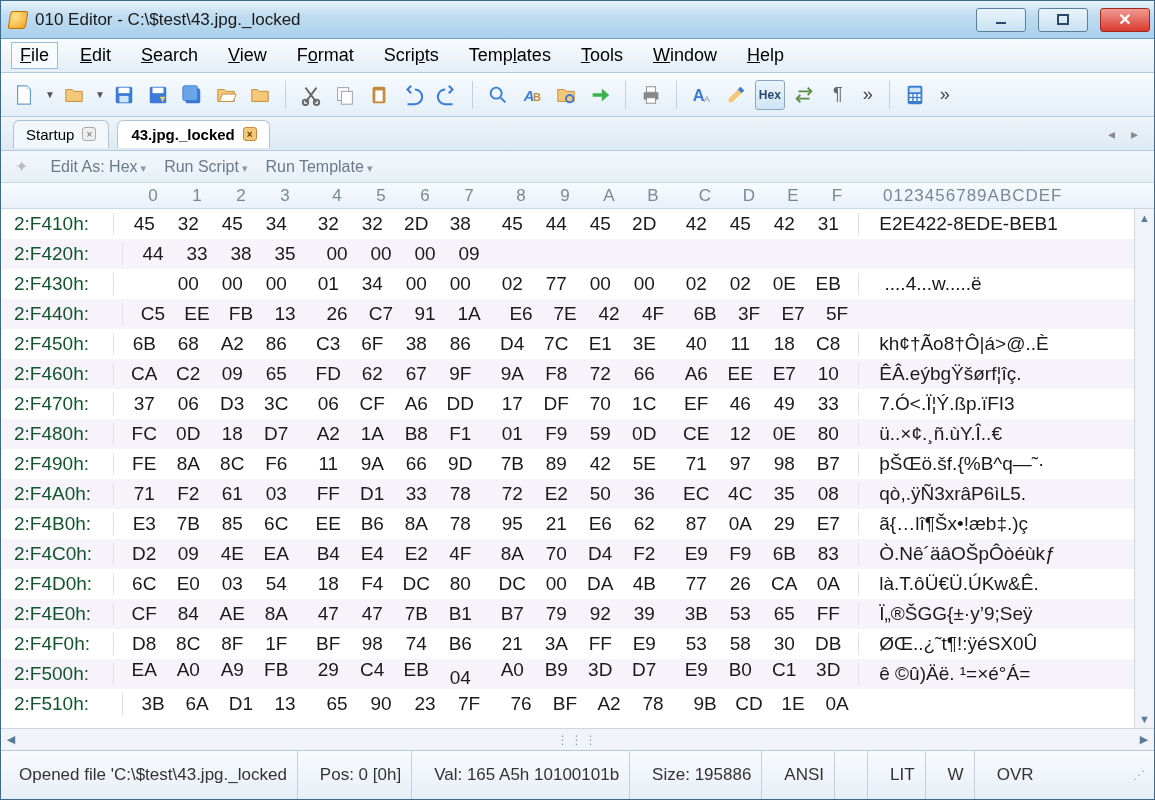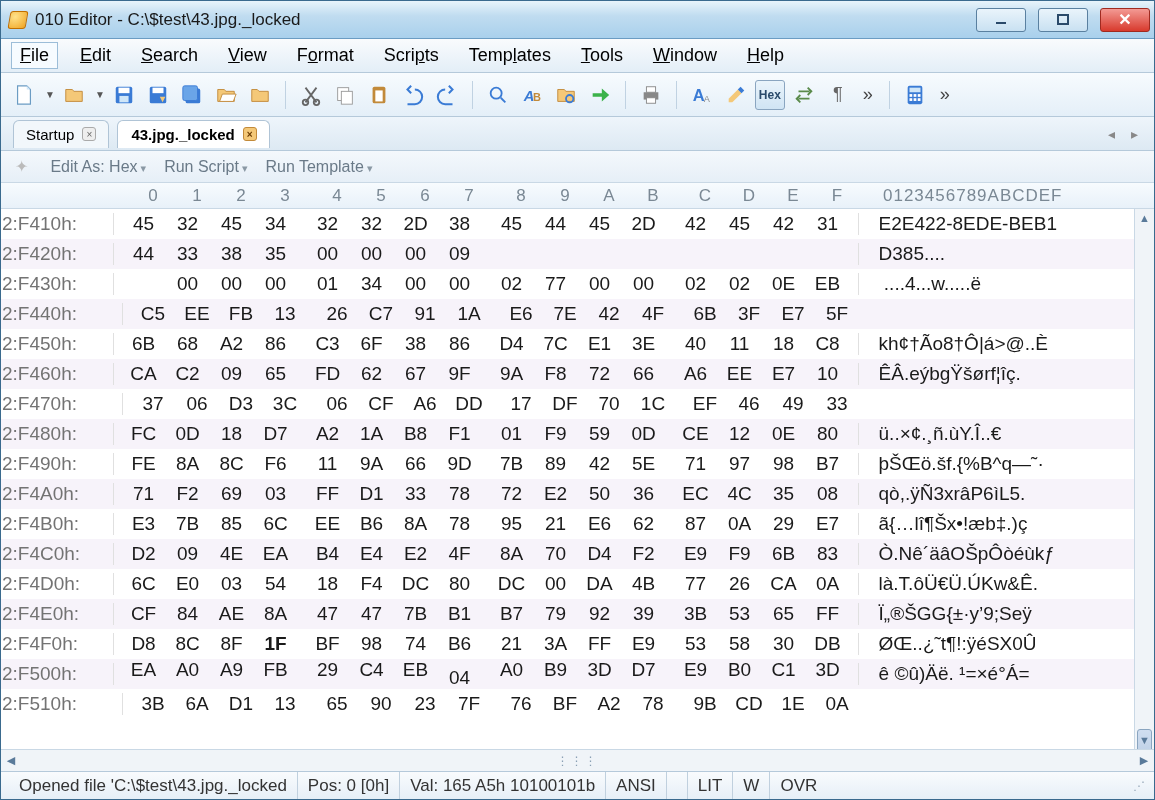--- a/index.html
+++ b/index.html
@@ -84,41 +84,41 @@
     font-family: "Consolas","Courier New",monospace; font-size:17px; color:#7a8894;
     padding-left: 130px;
   }
   .colhdr .hx { display:flex; }
   .colhdr .hx span { width: 44px; text-align:center; }
   .colhdr .asc { margin-left: 24px; letter-spacing: 1px; }
 
   .hexbody { flex:1; overflow:hidden; position:relative; font-family:"Consolas","Courier New",monospace; font-size:19px; color:#1a1a1a; }
   .row { display:flex; height: 30px; align-items:center; }
   .row.odd { background:#f7f3fa; }
-  .row .addr { width: 122px; color:#737373; padding-left:1px; border-right:1px solid #e0e0e0; }
+  .row .addr { width: 122px; color:#14532d; padding-left:13px; border-right:1px solid #e0e0e0; }
   .row .bytes { display:flex; padding-left:8px; }
   .row .bytes span { width:44px; text-align:center; }
   .row .bytes span.blank { color:transparent; }
   .row .asc { width:320px; padding-left:20px; white-space:pre; overflow:hidden; border-left:1px solid #e0e0e0; margin-left:8px; }
 
   .vscroll { position:absolute; right:0; top:0; bottom:0; width:20px; background:#f0f4f8; border-left:1px solid #c9d8e5; }
   .vscroll .thumb { position:absolute; left:2px; right:2px; top:520px; height:40px; background:linear-gradient(to bottom,#d0def0,#b4c8e0); border:1px solid #8aa5c0; border-radius:3px; }
   .vscroll .ar { position:absolute; left:0; right:0; height:18px; display:flex; align-items:center; justify-content:center; color:#5a7a9a; font-size:11px; }
   .vscroll .ar.up { top:0; } .vscroll .ar.dn { bottom:0; }
 
   .hscroll { height:22px; background:#f0f4f8; border-top:1px solid #c9d8e5; position:relative; }
   .hscroll .ar { position:absolute; top:0; bottom:0; width:20px; display:flex; align-items:center; justify-content:center; color:#5a7a9a; font-size:11px; }
   .hscroll .ar.l { left:0; } .hscroll .ar.r { right:0; }
   .hscroll .grip { position:absolute; left:50%; top:4px; transform:translateX(-50%); color:#8aa0b4; font-size:12px; letter-spacing:2px; }
 
   
   .status {
-    height: 28px; background: linear-gradient(to bottom,#f9fbfd,#e6eff7);
+    height: 49px; background: linear-gradient(to bottom,#f9fbfd,#e6eff7);
     border-top:1px solid #b5c9da; display:flex; align-items:center;
-    font-size:17px; color:#333; padding: 0 8px; gap: 0;
+    font-size:17px; color:#333; padding: 0 8px; gap: 12px;
   }
   .status .cell { padding: 0 10px; border-right:1px solid #c0d0de; height:100%; display:flex; align-items:center; }
   .status .cell.last { border-right:none; }
   .status .grip { margin-left:auto; color:#9ab; font-size:12px; letter-spacing:1px; }
 </style>
 </head>
 <body>
 
 <div class="window">
 
@@ -379,21 +379,20 @@
               <span style="margin-right: 8px;">09</span>
               <span class="blank">  </span>
               <span class="blank">  </span>
               <span class="blank">  </span>
               <span class="blank" style="margin-right: 8px;">  </span>
               <span class="blank">  </span>
               <span class="blank">  </span>
               <span class="blank">  </span>
               <span class="blank">  </span>
             </div>
-            <div class="asc">D385....</div>
           </div>
           <div class="row">
             <div class="addr">2:F430h:</div>
             <div class="bytes">
               <span class="blank">  </span>
               <span>00</span>
               <span>00</span>
               <span style="margin-right: 8px;">00</span>
               <span>01</span>
               <span>34</span>
@@ -488,20 +487,21 @@
               <span style="margin-right: 8px;">DD</span>
               <span>17</span>
               <span>DF</span>
               <span>70</span>
               <span style="margin-right: 8px;">1C</span>
               <span>EF</span>
               <span>46</span>
               <span>49</span>
               <span>33</span>
             </div>
+            <div class="asc">7.Ó&lt;.Ï¦Ý.ßp.ïFI3</div>
           </div>
           <div class="row odd">
             <div class="addr">2:F480h:</div>
             <div class="bytes">
               <span>FC</span>
               <span>0D</span>
               <span>18</span>
               <span style="margin-right: 8px;">D7</span>
               <span>A2</span>
               <span>1A</span>
@@ -538,21 +538,21 @@
               <span>98</span>
               <span>B7</span>
             </div>
             <div class="asc">þŠŒö.šf.{%B^q—˜·</div>
           </div>
           <div class="row odd">
             <div class="addr">2:F4A0h:</div>
             <div class="bytes">
               <span>71</span>
               <span>F2</span>
-              <span>69</span>
+              <span>61</span>
               <span style="margin-right: 8px;">03</span>
               <span>FF</span>
               <span>D1</span>
               <span>33</span>
               <span style="margin-right: 8px;">78</span>
               <span>72</span>
               <span>E2</span>
               <span>50</span>
               <span style="margin-right: 8px;">36</span>
               <span>EC</span>
@@ -649,21 +649,21 @@
               <span>FF</span>
             </div>
             <div class="asc">Ï„®ŠGG{±·y’9;Seÿ</div>
           </div>
           <div class="row">
             <div class="addr">2:F4F0h:</div>
             <div class="bytes">
               <span>D8</span>
               <span>8C</span>
               <span>8F</span>
-              <span style="margin-right: 8px; font-weight: bold;">1F</span>
+              <span style="margin-right: 8px;">1F</span>
               <span>BF</span>
               <span>98</span>
               <span>74</span>
               <span style="margin-right: 8px;">B6</span>
               <span>21</span>
               <span>3A</span>
               <span>FF</span>
               <span style="margin-right: 8px;">E9</span>
               <span>53</span>
               <span>58</span>
@@ -726,20 +726,21 @@
       <div class="ar l">◀</div>
       <div class="grip">⋮⋮⋮</div>
       <div class="ar r">▶</div>
     </div>
   </div>
 
   <div class="status">
     <div class="cell">Opened file 'C:\$test\43.jpg._locked</div>
     <div class="cell">Pos: 0 [0h]</div>
     <div class="cell">Val: 165 A5h 10100101b</div>
+    <div class="cell">Size: 195886</div>
     <div class="cell">ANSI</div>
     <div class="cell" style="min-width:20px;"></div>
     <div class="cell">LIT</div>
     <div class="cell">W</div>
     <div class="cell last">OVR</div>
     <span class="grip">⋰</span>
   </div>
 
 </div>
 

